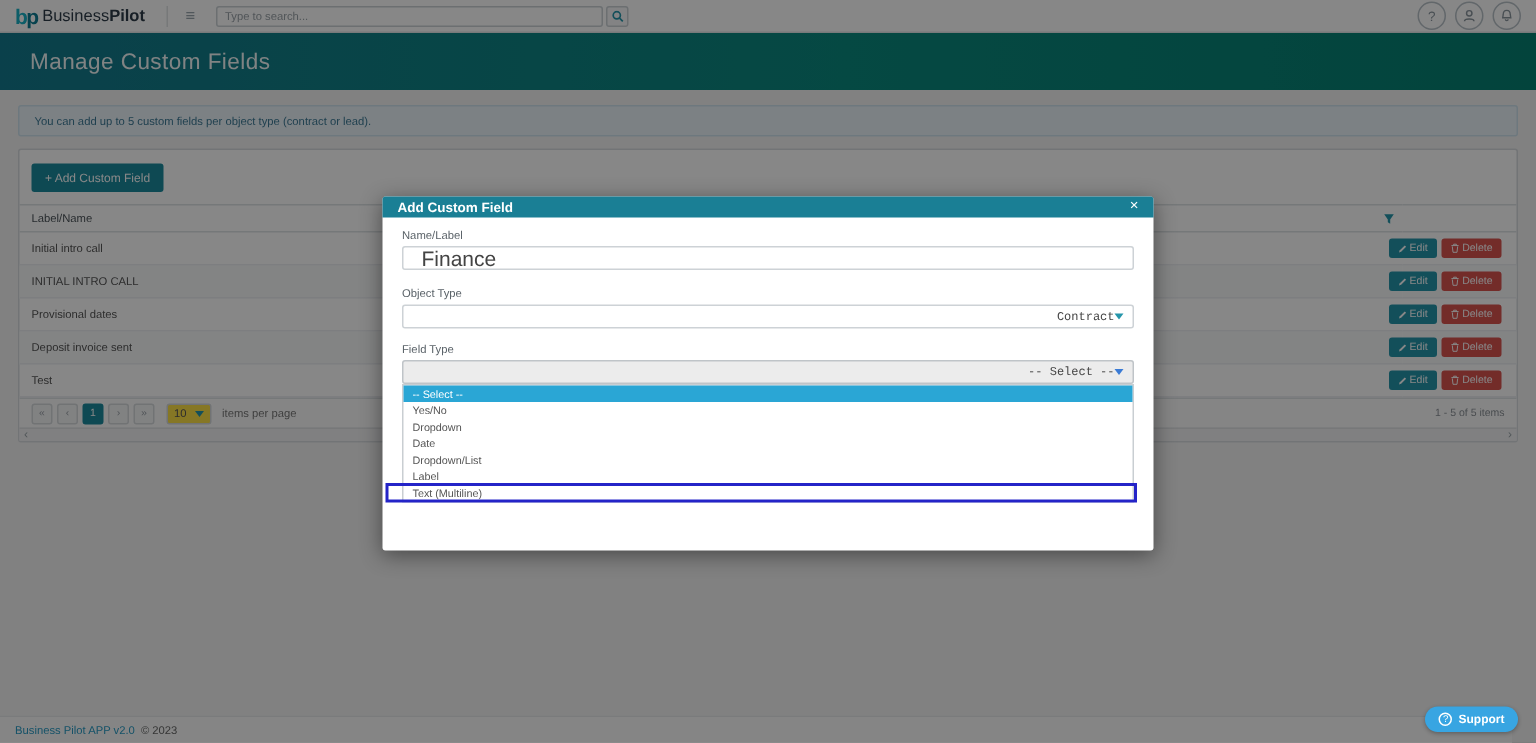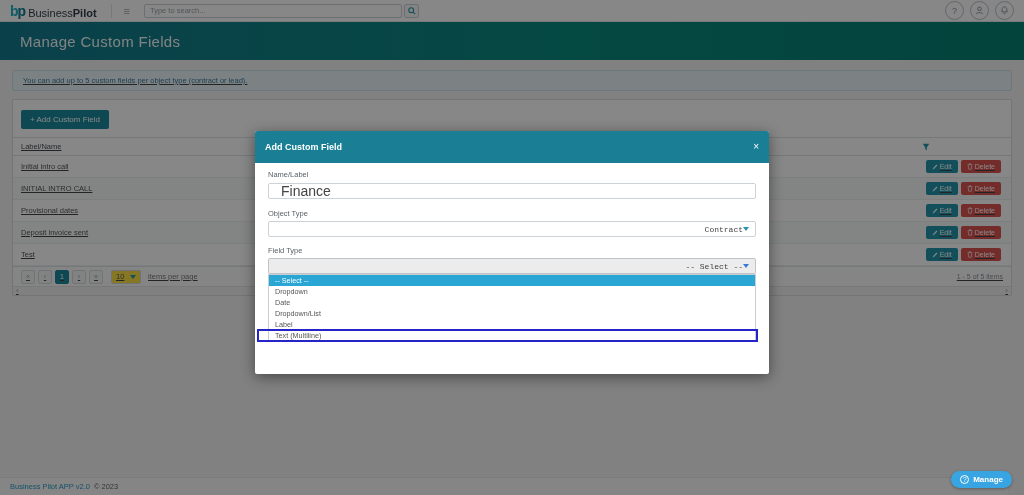--- a/index.html
+++ b/index.html
@@ -5,21 +5,21 @@
   * { margin:0; padding:0; box-sizing:border-box; }
   html,body { background:#555; }
   .page {
     position:relative; width:1024px; height:495px; overflow:hidden;
     background:#f4f4f4; font-family:"Liberation Sans", sans-serif; color:#444;
   }
 
   
   .topbar { height:22px; background:#fff; border-bottom:1px solid #e3e6e8;
     display:flex; align-items:center; padding:0 10px; }
-  .logo { display:flex; align-items:flex-end; }
+  .logo { display:flex; align-items:center; }
   .logo-glyph { font-weight:bold; font-size:14px; letter-spacing:-1px; }
   .logo-glyph .b { color:#17b0c4; } .logo-glyph .p { color:#0e7d94; }
   .logo-text { font-size:11px; color:#2e3c49; margin-left:3px; }
   .logo-text b { font-weight:bold; }
   .topbar-divider { width:1px; height:14px; background:#e0e3e5; margin:0 8px 0 14px; }
   .menu-toggle { color:#9aa5ad; font-size:11px; padding:0 4px; cursor:pointer; }
   .search-wrap { display:flex; align-items:center; margin-left:10px; }
   .search-input { width:258px; height:14px; border:1px solid #ccd2d6; border-radius:2px;
     font-size:7.5px; padding:0 5px; color:#666; font-family:Liberation Sans, sans-serif; }
   .search-input::placeholder { color:#9aa2a8; }
@@ -28,21 +28,21 @@
   .top-icons { margin-left:auto; display:flex; gap:6px; }
   .circ-icon { width:19px; height:19px; border:1px solid #b9c2c9; border-radius:50%;
     display:flex; align-items:center; justify-content:center; color:#8a959e; font-size:9px; background:#fff; }
 
   
   .page-header { height:38px; display:flex; align-items:center; padding:0 20px;
     background:linear-gradient(90deg,#147a8e 0%, #0b8a7f 55%, #068072 100%); }
   .page-title { color:#f2f7f8; font-size:15px; font-weight:300; letter-spacing:.3px; }
 
   
-  .content { padding:10px 12px 0;text-decoration:underline; }
+  .content { padding:10px 12px 0; }
   .alert { background:#eaf3f9; border:1px solid #cfe3ee; border-radius:2px;
     padding:5px 10px; font-size:7.5px; color:#3d7a96; margin-bottom:8px; }
   .card { background:#fff; border:1px solid #d8dcdf; border-radius:2px; }
   .toolbar-row { padding:8px; }
   .add-btn { display:inline-block; background:#1b8a9e; color:#fff; font-size:8px;
     padding:5px 9px; border:none; border-radius:2px; cursor:pointer; font-family:inherit; }
 
   table.grid { width:100%; border-collapse:collapse; table-layout:fixed; font-size:7.5px; }
   .grid th { text-align:left; font-weight:400; color:#4a5258; padding:4px 8px;
     border-top:1px solid #dee2e5; border-bottom:1px solid #dee2e5; position:relative; height:17px; }
@@ -70,21 +70,21 @@
   
   .footer { position:absolute; left:0; right:16px; bottom:0; height:18px; background:#fbfcfc;
     border-top:1px solid #e7e9ea; display:flex; align-items:center; padding:0 10px; font-size:7.5px; }
   .footer-link { color:#2a9bc4; text-decoration:none; }
   .footer-copy { color:#666; margin-left:4px; }
 
   
   .overlay { position:absolute; inset:0; background:rgba(0,0,0,0.47); z-index:10; }
   .modal { position:absolute; left:255px; top:131px; width:514px; z-index:20;
     background:#fff; border-radius:2px; box-shadow:0 3px 14px rgba(0,0,0,.45); }
-  .modal-header { height:32px; background:#1a7f95; color:#fff; display:flex;
+  .modal-header { height:14px; background:#1a7f95; color:#fff; display:flex;
     align-items:center; padding:0 10px; border-radius:2px 2px 0 0; }
   .modal-title { font-size:9px; font-weight:bold; }
   .modal-close { margin-left:auto; font-size:10px; cursor:pointer; line-height:10px; }
   .modal-body { padding:7px 13px 0; }
   .fld { margin-bottom:9px; }
   .fld-label { font-size:7.5px; color:#5a6268; margin-bottom:3px; }
   .fld-input { width:100%; height:16px; border:1px solid #cdd2d6; border-radius:2px;
     font-size:14px; padding:0 12px; color:#444; font-family:"Liberation Sans",sans-serif; }
   .fld-select { width:100%; height:16px; border:1px solid #cdd2d6; border-radius:2px;
     display:flex; align-items:center; justify-content:flex-end; padding:0 6px;
@@ -352,31 +352,32 @@
       </div>
       <div class="fld last">
         <div class="fld-label">Field Type</div>
         <div class="fld-select focused">
           <span>-- Select --</span>
           <span class="caret"></span>
         </div>
       </div>
       <div class="popup">
         <div class="opt opt-selected">-- Select --</div>
+        <div class="opt">Yes/No</div>
         <div class="opt">Dropdown</div>
         <div class="opt">Date</div>
         <div class="opt">Dropdown/List</div>
         <div class="opt">Label</div>
         <div class="opt opt-annotated">
           <span>Text (Multiline)</span>
           <span class="annotation-box"></span>
         </div>
       </div>
       <div class="modal-spacer"></div>
     </div>
   </div>
 
   <div class="support-btn">
     <span class="support-q">?</span>
-    <span class="support-label">Manage</span>
+    <span class="support-label">Support</span>
   </div>
 
 </div>
 
 </body></html>

